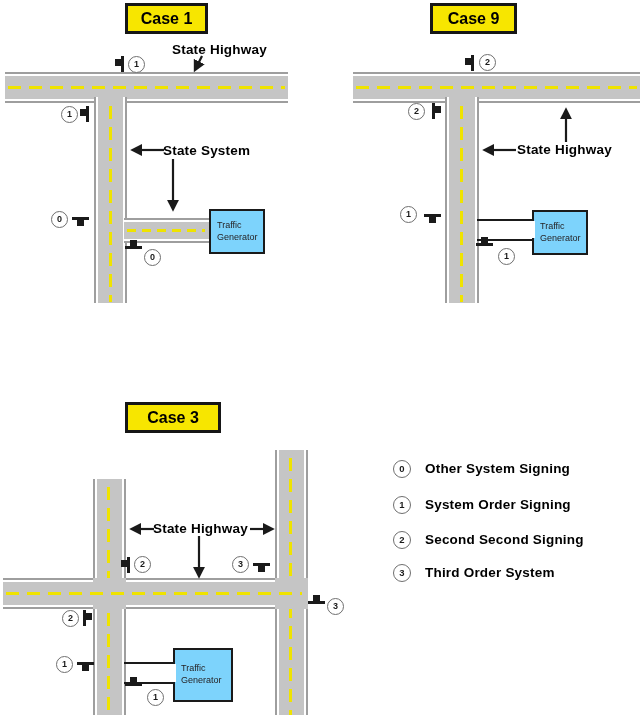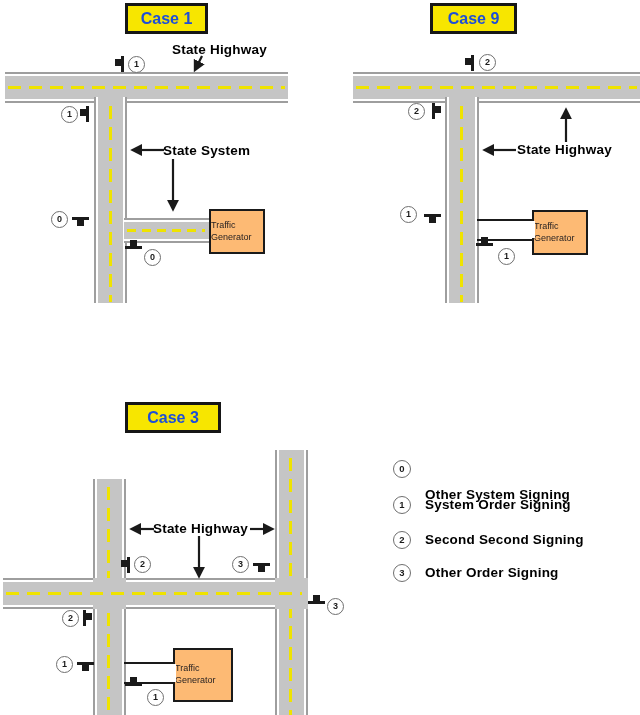--- a/index.html
+++ b/index.html
@@ -33,23 +33,23 @@
              border:1.4px solid #6f6f6f; border-radius:50%; background:#fff; color:#1a1a1a;
              font:700 9px/14.5px "Liberation Sans",sans-serif; text-align:center; }
   .lcircle { position:absolute; width:18px; height:18px; box-sizing:border-box;
              border:1.4px solid #6f6f6f; border-radius:50%; background:#fff; color:#1a1a1a;
              font:700 9.5px/15.5px "Liberation Sans",sans-serif; text-align:center; }
 
   
   .lbl { position:absolute; font:700 13.5px/16px "Liberation Sans",sans-serif;
          color:#000000; letter-spacing:.2px; white-space:nowrap; }
   .case-box { position:absolute; background:#f7e600; border:3px solid #161616; box-sizing:border-box;
-              text-align:center; font:700 16px/25px "Liberation Sans",sans-serif; color:#1d4ed8; }
-  .tg-box { position:absolute; background:#fdba74; border:2px solid #1a1a1a; box-sizing:border-box;
-            font:400 9px/12px "Liberation Sans",sans-serif; color:#231f20; }
+              text-align:center; font:700 16px/25px "Liberation Sans",sans-serif; color:#000000; }
+  .tg-box { position:absolute; background:#7dd3fc; border:2px solid #1a1a1a; box-sizing:border-box;
+            font:400 9px/12px "Liberation Sans",sans-serif; color:#231f20; padding-left:6px; }
   .tg-box .tg-inner { margin-top:8px; }
   .stub-line { position:absolute; height:2px; background:#1a1a1a; }
   .gap-cover { position:absolute; background:#fff; }
   .arr { position:absolute; overflow:visible; }
   .arr line { stroke:#1a1a1a; stroke-width:2.2; }
 </style>
 </head>
 <body>
 
 <div id="canvas">
@@ -192,25 +192,25 @@
 
   <div class="mcircle" style="left:56px;top:656px">1</div>
   <div class="sign-h fb" style="left:77px;top:662px"></div>
 
   <div class="sign-h fa" style="left:125px;top:683px"></div>
   <div class="mcircle" style="left:147px;top:689px">1</div>
 
   
   <div>
     <div class="lcircle" style="left:393px;top:460px">0</div>
-    <div class="lbl" style="left:425px;top:487px">Other System Signing</div>
+    <div class="lbl" style="left:425px;top:461px">Other System Signing</div>
 
     <div class="lcircle" style="left:393px;top:496px">1</div>
     <div class="lbl" style="left:425px;top:497px">System Order Signing</div>
 
     <div class="lcircle" style="left:393px;top:531px">2</div>
     <div class="lbl" style="left:425px;top:532px">Second Second Signing</div>
 
     <div class="lcircle" style="left:393px;top:564px">3</div>
-    <div class="lbl" style="left:425px;top:565px">Other Order Signing</div>
+    <div class="lbl" style="left:425px;top:565px">Third Order System</div>
   </div>
 
 </div>
 
 </body></html>

